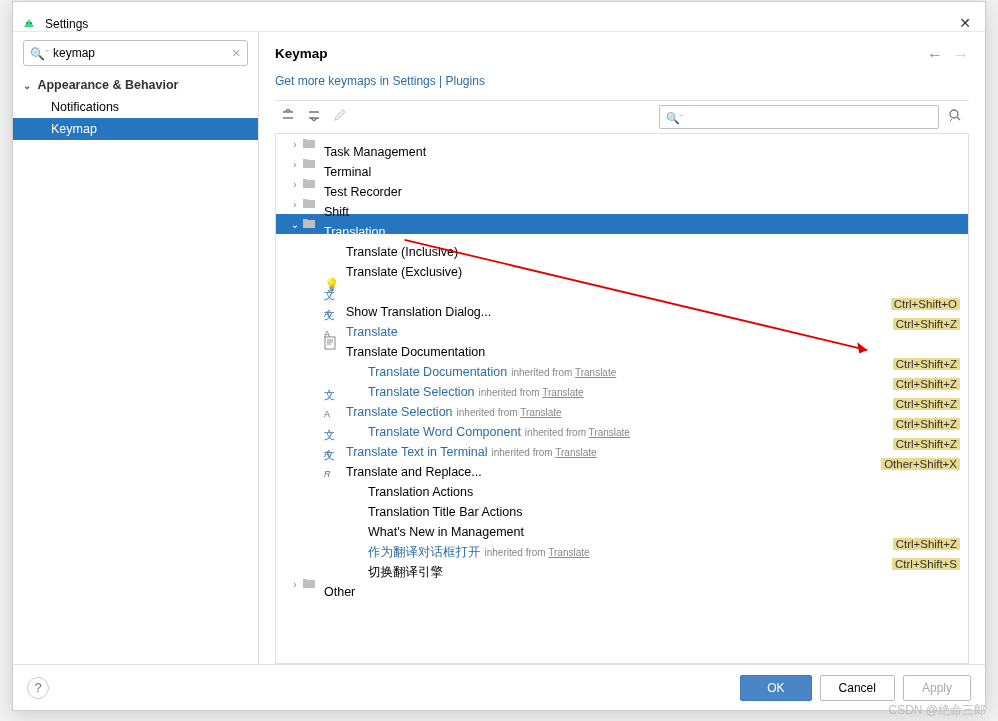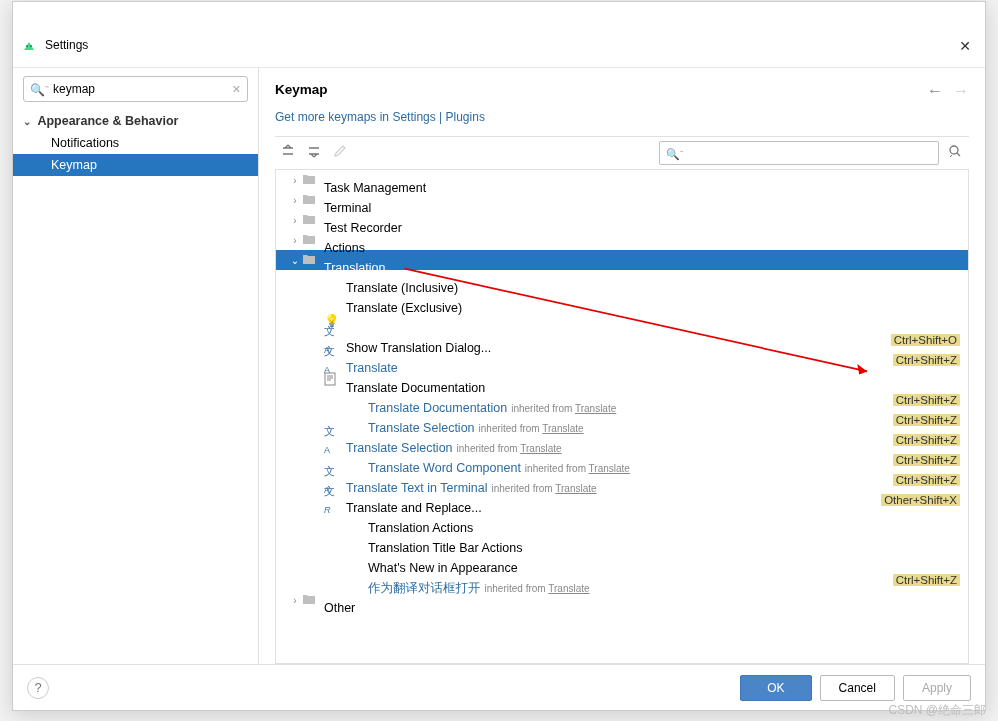--- a/index.html
+++ b/index.html
@@ -1,18 +1,18 @@
 <!DOCTYPE html>
 <html><head>
 <meta charset="utf-8">
 <style>
 * { box-sizing: border-box; margin: 0; padding: 0; font-family: "Segoe UI", Arial, sans-serif; }
 body { background: #f2f2f2; width: 998px; height: 721px; overflow: hidden; position: relative; }
 .dialog { position: absolute; left: 12px; top: 1px; width: 974px; height: 710px; background: #fff; border: 1px solid #ccc; box-shadow: 0 4px 20px rgba(0,0,0,0.15); display: flex; flex-direction: column; }
-.titlebar { height: 30px; display: flex; align-items: flex-start; padding: 0 8px; border-bottom: 1px solid #e8e8e8; margin-top: 36px; }
+.titlebar { height: 30px; display: flex; align-items: flex-end; padding: 0 8px; border-bottom: 1px solid #e8e8e8; }
 .titlebar .app-icon { width: 16px; height: 16px; margin-right: 8px; }
 .titlebar .title { font-size: 12px; flex: 1; }
 .titlebar .close { width: 24px; text-align: center; cursor: pointer; font-size: 14px; color: #333; }
 .content { flex: 1; display: flex; overflow: hidden; }
 .sidebar { width: 246px; border-right: 1px solid #e0e0e0; display: flex; flex-direction: column; }
 .search-wrap { padding: 8px 10px; }
 .search-box { display: flex; align-items: center; border: 1px solid #c0c0c0; border-radius: 3px; height: 26px; padding: 0 6px; background: #fff; }
 .search-box .mag { color: #888; margin-right: 4px; font-size: 12px; }
 .search-box input { border: none; outline: none; flex: 1; font-size: 12px; }
 .search-box .clear { color: #aaa; cursor: pointer; font-size: 11px; }
@@ -171,21 +171,21 @@
                   <path d="M1 2h4l1 1h7v8H1z" fill="#bfbfbf"></path>
                 </svg></span></span>
             <span class="label ">Test Recorder</span>
           </div>
           <div class="tree-row">
             <span class="indent" style="width:4px"></span>
             <span class="arrow">›</span>
             <span class="icon"><span class="folder-icon"><svg width="14" height="12" viewBox="0 0 14 12">
                   <path d="M1 2h4l1 1h7v8H1z" fill="#bfbfbf"></path>
                 </svg></span></span>
-            <span class="label ">Actions</span>
+            <span class="label ">Shift</span>
           </div>
           <div class="tree-row selected">
             <span class="indent" style="width:4px"></span>
             <span class="arrow">⌄</span>
             <span class="icon"><span class="folder-icon"><svg width="14" height="12" viewBox="0 0 14 12">
                   <path d="M1 2h4l1 1h7v8H1z" fill="#bfbfbf"></path>
                 </svg></span></span>
             <span class="label ">Translation</span>
           </div>
           <div class="tree-row">
@@ -294,31 +294,38 @@
           <div class="tree-row">
             <span class="indent" style="width:48px"></span>
             <span class="arrow"></span>
             <span class="icon"><span style="width:14px;display:inline-block"></span></span>
             <span class="label ">Translation Title Bar Actions</span>
           </div>
           <div class="tree-row">
             <span class="indent" style="width:48px"></span>
             <span class="arrow"></span>
             <span class="icon"><span style="width:14px;display:inline-block"></span></span>
-            <span class="label ">What's New in Appearance</span>
+            <span class="label ">What's New in Management</span>
           </div>
           <div class="tree-row">
             <span class="indent" style="width:48px"></span>
             <span class="arrow"></span>
             <span class="icon"><span style="width:14px;display:inline-block"></span></span>
             <span class="label">
               <span class="blue-text">作为翻译对话框打开</span> 
               <span class="inherit">inherited from <span class="underline">Translate</span></span>
             </span>
             <span class="shortcut">Ctrl+Shift+Z</span>
+          </div>
+          <div class="tree-row">
+            <span class="indent" style="width:48px"></span>
+            <span class="arrow"></span>
+            <span class="icon"><span style="width:14px;display:inline-block"></span></span>
+            <span class="label ">切换翻译引擎</span>
+            <span class="shortcut">Ctrl+Shift+S</span>
           </div>
           <div class="tree-row">
             <span class="indent" style="width:4px"></span>
             <span class="arrow">›</span>
             <span class="icon"><span class="folder-icon"><svg width="14" height="12" viewBox="0 0 14 12">
                   <path d="M1 2h4l1 1h7v8H1z" fill="#bfbfbf"></path>
                 </svg></span></span>
             <span class="label ">Other</span>
           </div>
           <svg class="arrow-annotation" style="left:0;top:0;width:100%;height:100%;position:absolute" viewBox="0 0 700 470" preserveAspectRatio="none">

